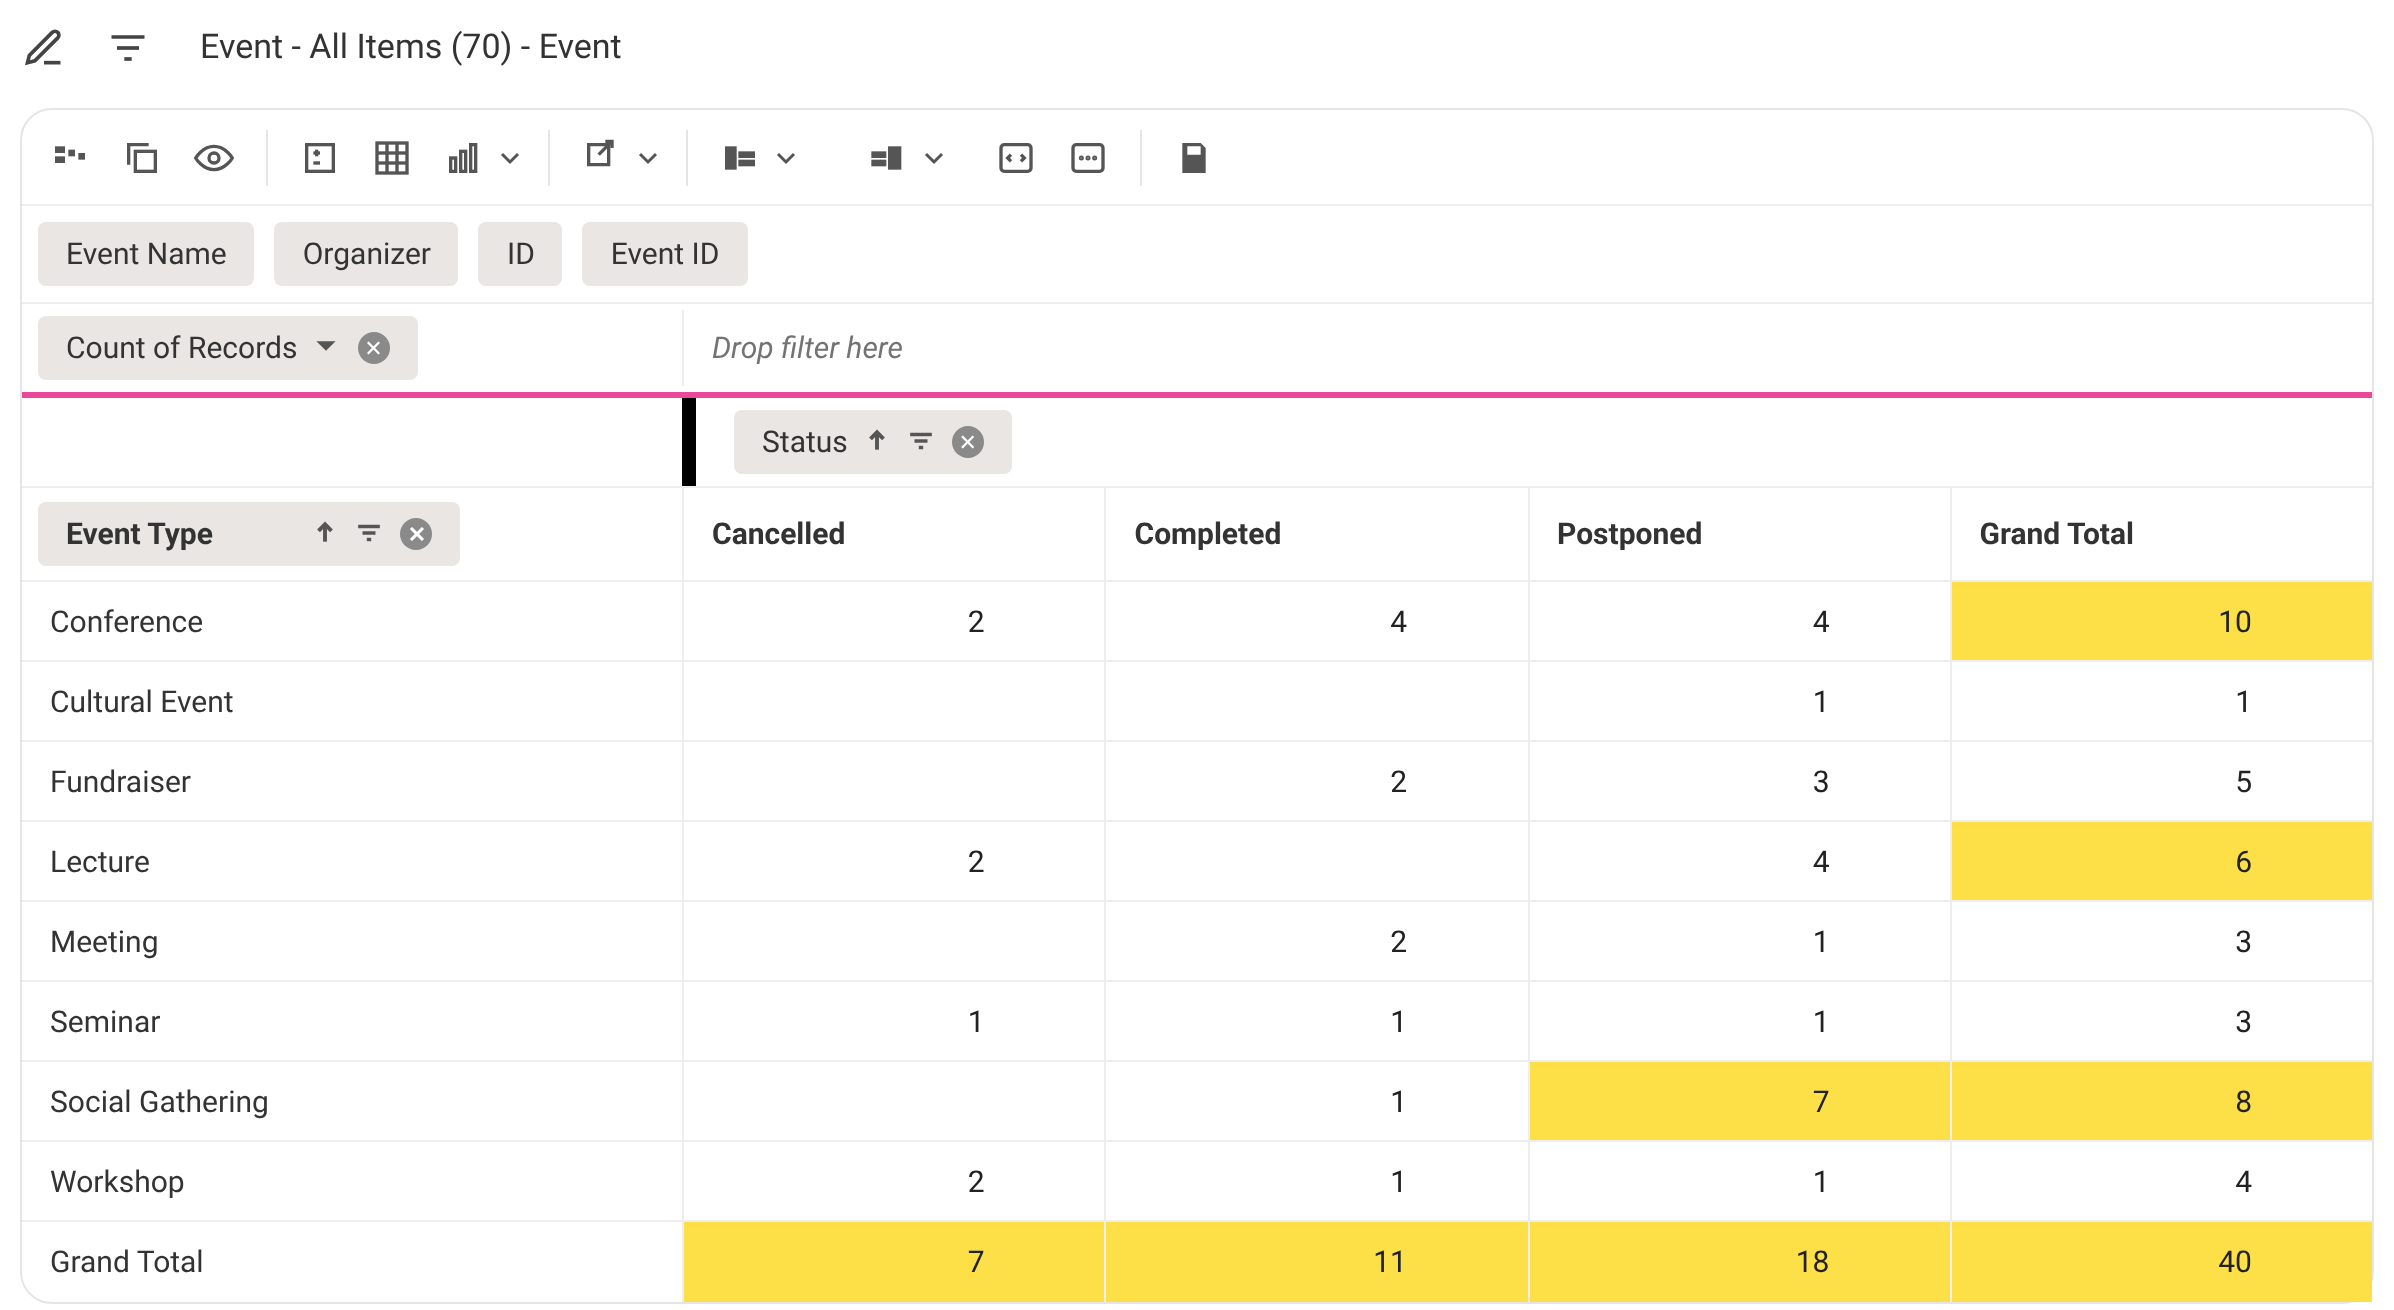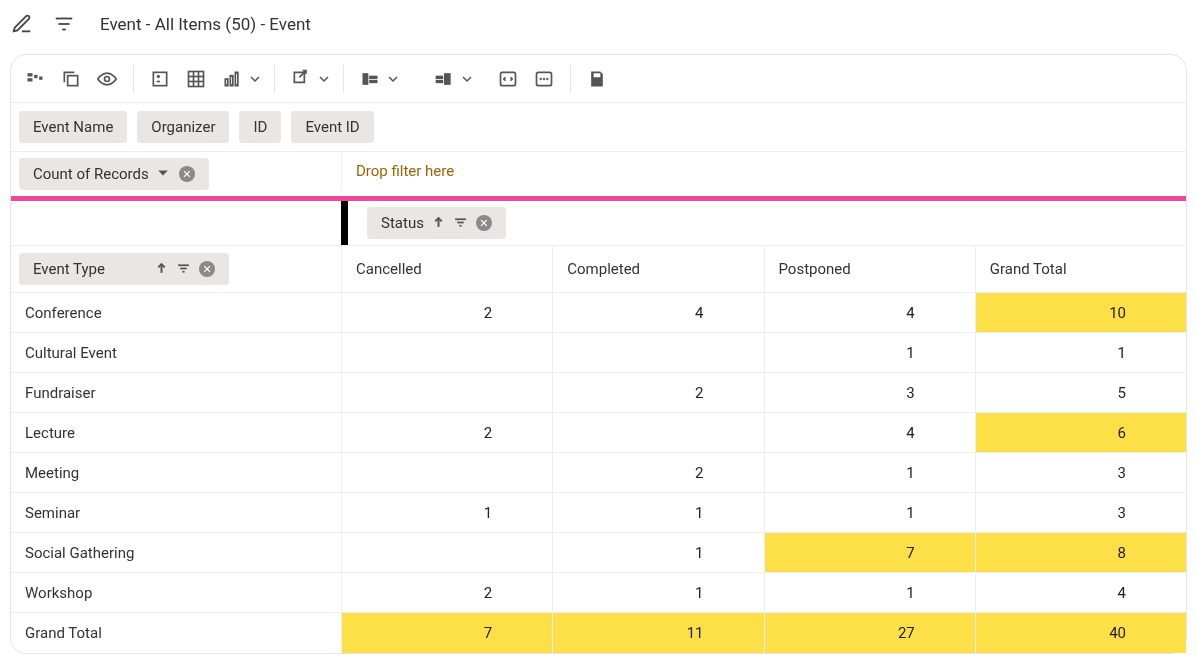--- a/index.html
+++ b/index.html
@@ -74,49 +74,50 @@
     display: inline-flex; align-items: center; gap:8px;
   }
   .chip .mini-ic { width:14px; height:14px; color:#555; display:inline-flex; }
   .chip .close-x {
     width:16px; height:16px; border-radius:50%;
     background:#8a8a8a; color:#fff; font-size:11px;
     display:inline-flex; align-items:center; justify-content:center;
     cursor:pointer;
   }
   .config-row {
-    display:flex; align-items:flex-start;
-    border-bottom:5px solid #ec4899;
+    display:flex; align-items:center;
+    border-bottom:3px solid #ec4899;
   }
   .config-left {
     width: 330px;
     padding: 6px 8px;
     display:flex; align-items:center;
   }
   .config-right {
     flex:1;
     padding: 10px 14px;
-    font-size:15px; color:#a16207;
+    font-size:15px; color:#737373;
     border-left:1px solid #eee;
-    display:flex; align-items:center;
+    display:flex; align-items:center;font-style:italic;
   }
   .status-chip-row {
     display:flex;
     border-bottom:1px solid #eee;
   }
   .status-chip-row .left-space {
     width:330px;
   }
   .status-chip-row .right-area {
     flex:1; padding:6px 19px;
     border-left:7px solid #000000;
   }
   .pivot-headers {
     display:flex;
     border-bottom:1px solid #eee;
+    font-weight:bold;
   }
   .rowlabel-header {
     width:330px;
     padding:6px 8px;
     display:flex; align-items:center;
   }
   .col-header-cells {
     flex:1; display:flex;
   }
   .col-header-cell {
@@ -160,21 +161,21 @@
         <path d="M16.5 3.5a2.121 2.121 0 013 3L7 19l-4 1 1-4 12.5-12.5z"></path>
       </svg>
   </span>
   <span class="icon-btn">
     <svg viewBox="0 0 24 24" width="22" height="22" fill="none" stroke="currentColor" stroke-width="2">
         <line x1="3" y1="6" x2="21" y2="6"></line>
         <line x1="6" y1="12" x2="18" y2="12"></line>
         <line x1="10" y1="18" x2="14" y2="18"></line>
       </svg>
   </span>
-  <span class="header-title">Event - All Items (50) - Event</span>
+  <span class="header-title">Event - All Items (70) - Event</span>
 </div>
 
 <div class="panel">
 
   <div class="toolbar">
     <span class="tool-btn">
       <svg viewBox="0 0 24 24" fill="currentColor">
           <rect x="3" y="5" width="6" height="4"></rect>
           <rect x="3" y="11" width="6" height="4"></rect>
           <rect x="11" y="7" width="4" height="4"></rect>
@@ -431,19 +432,19 @@
           <div class="data-cell">1</div>
           <div class="data-cell">1</div>
           <div class="data-cell">4</div>
         </div>
       </div>
       <div class="body-row">
         <div class="row-label">Grand Total</div>
         <div class="data-cells">
           <div class="data-cell hl">7</div>
           <div class="data-cell hl">11</div>
-          <div class="data-cell hl">27</div>
+          <div class="data-cell hl">18</div>
           <div class="data-cell hl">40</div>
         </div>
       </div>
     </div>
 
 </div>
 
 </body></html>

